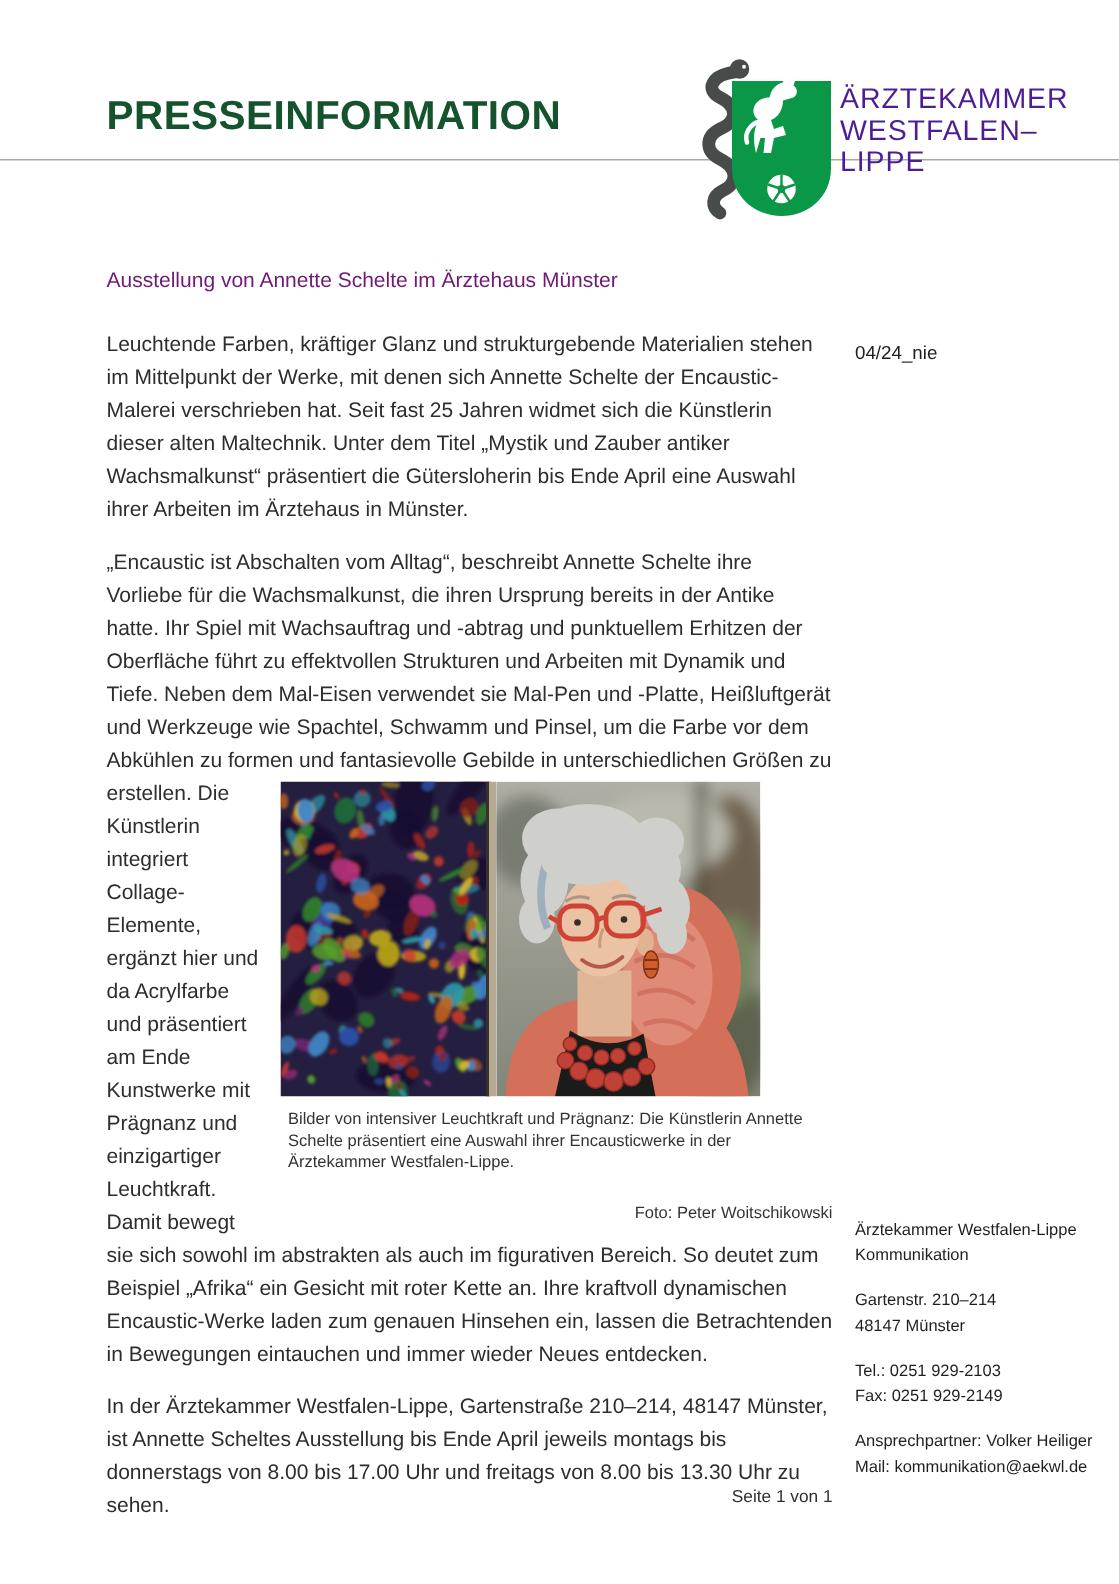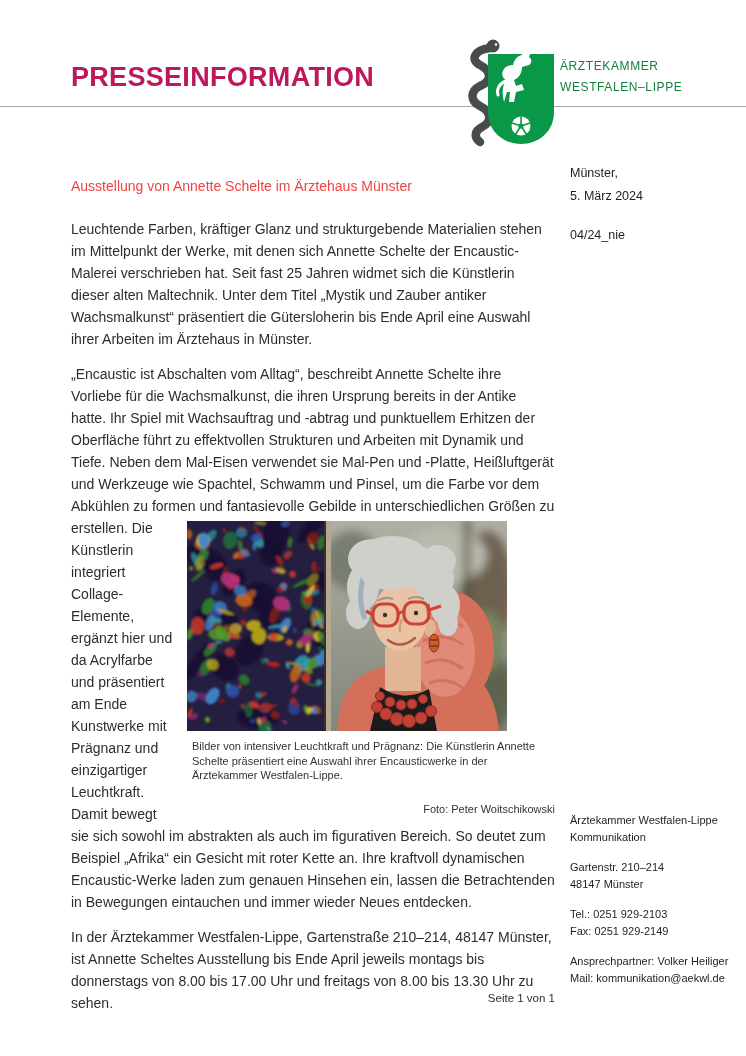--- a/index.html
+++ b/index.html
@@ -3,34 +3,34 @@
 <meta charset="utf-8">
 <style>
   html,body{margin:0;padding:0;background:#ffffff;}
   .page{
     position:relative; width:746px; height:1056px; background:#fff; overflow:hidden;
     font-family:"Liberation Sans", sans-serif; color:#2d2d2d;
   }
   
   .doc-kicker{
     position:absolute; left:71px; top:62px; margin:0;
-    font-size:27px; font-weight:700; letter-spacing:.3px; color:#be185d;
+    font-size:27px; font-weight:700; letter-spacing:.3px; color:#14532d;
   }
   .top-rule{position:absolute; left:0; top:106px; width:746px; height:1px; background:#a8a8a8;}
   .logo-mark{position:absolute; left:466px; top:36px; width:92px; height:112px; z-index:3;}
   .logo-text{
     position:absolute; left:560px; top:56px; z-index:3;
-    font-size:12px; line-height:21px; letter-spacing:.6px; color:#15803d; font-weight:400;
+    font-size:19px; line-height:21px; letter-spacing:.6px; color:#4c1d95; font-weight:400;
   }
   
   .meta-place{position:absolute; left:570px; top:162px; font-size:12.5px; line-height:23px; color:#1f1f1f;}
   .meta-ref{position:absolute; left:570px; top:228px; font-size:12.5px; color:#1f1f1f;}
   
   .main{position:absolute; left:71px; top:178px; width:484px;}
-  .article-kicker{font-size:14px; color:#ef4444;}
+  .article-kicker{font-size:14px; color:#701a75;}
   .article-title{
     margin:15px 0 0 0; font-size:20.5px; line-height:26px; font-weight:700; color:#121212; max-width:420px;
   }
   .body-par{
     margin:13px 0 0 0; font-size:14px; line-height:22px; color:#2d2d2d;
     text-align:left; hyphens:auto; -webkit-hyphens:auto;
   }
   .body-par.first{margin-top:24px;}
   .flow::after{content:""; display:block; clear:both;}
   figure.article-figure{
@@ -82,24 +82,20 @@
         <circle cx="55" cy="90" r="2.6" fill="#0a9848"></circle>
       </g>
     </g>
   </svg>
 
   <div class="logo-text">
     <div>ÄRZTEKAMMER</div>
     <div>WESTFALEN–LIPPE</div>
   </div>
 
-  <div class="meta-place">
-    <div>Münster,</div>
-    <div>5. März 2024</div>
-  </div>
   <div class="meta-ref">04/24_nie</div>
 
   <div class="main">
     <div class="article-kicker">Ausstellung von Annette Schelte im Ärztehaus Münster</div>
     <p class="body-par first">Leuchtende Farben, kräftiger Glanz und strukturgebende Materialien stehen im Mittelpunkt der Werke, mit denen sich Annette Schelte der Encaustic-Malerei verschrieben hat. Seit fast 25 Jahren widmet sich die Künstlerin dieser alten Maltechnik. Unter dem Titel „Mystik und Zauber antiker Wachsmalkunst“ präsentiert die Gütersloherin bis Ende April eine Auswahl ihrer Arbeiten im Ärztehaus in Münster.</p>
 
     <div class="body-par flow"><span>„Encaustic ist Abschalten vom Alltag“, beschreibt Annette Schelte ihre Vorliebe für die Wachsmalkunst, die ihren Ursprung bereits in der Antike hatte. Ihr Spiel mit Wachsauftrag und -abtrag und punktuellem Erhitzen der Oberfläche führt zu effektvollen Strukturen und Arbeiten mit Dynamik und Tiefe. Neben dem Mal-Eisen verwendet sie Mal-Pen und -Platte, Heißluftgerät und Werkzeuge wie Spachtel, Schwamm und Pinsel, um die Farbe vor dem Abkühlen zu formen und fantasievolle </span><figure class="article-figure">
         <svg class="photo" viewBox="0 0 320 210" xmlns="http://www.w3.org/2000/svg">
           <defs>
             <clipPath id="clipPaint">

